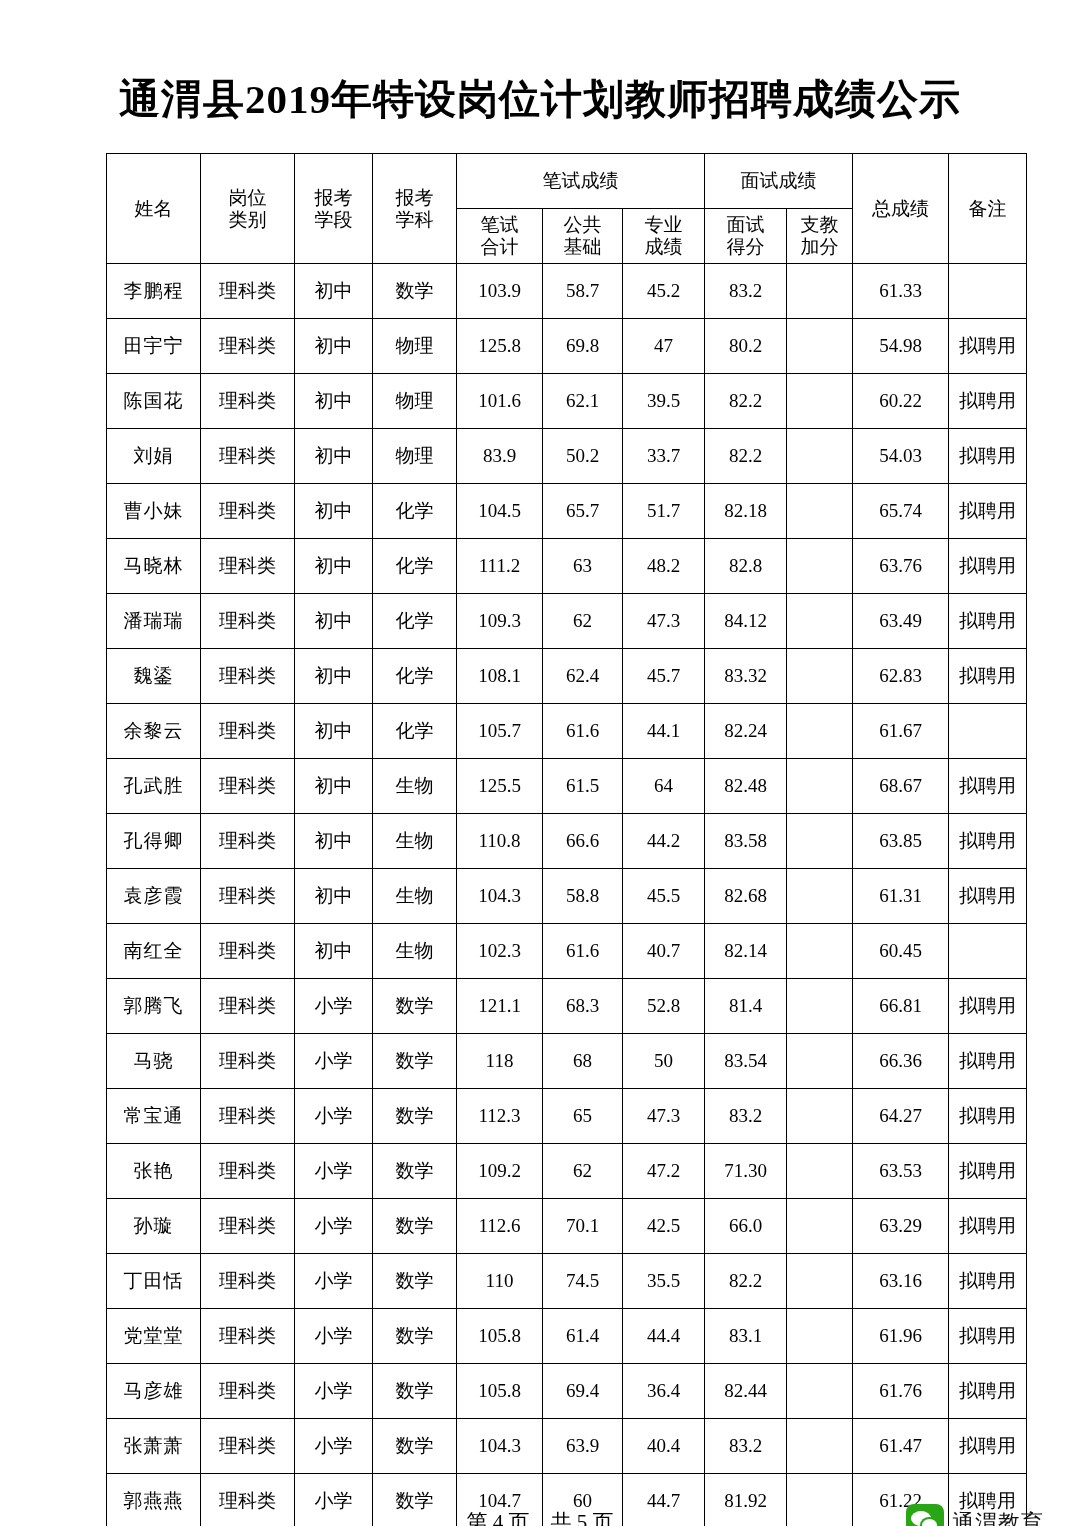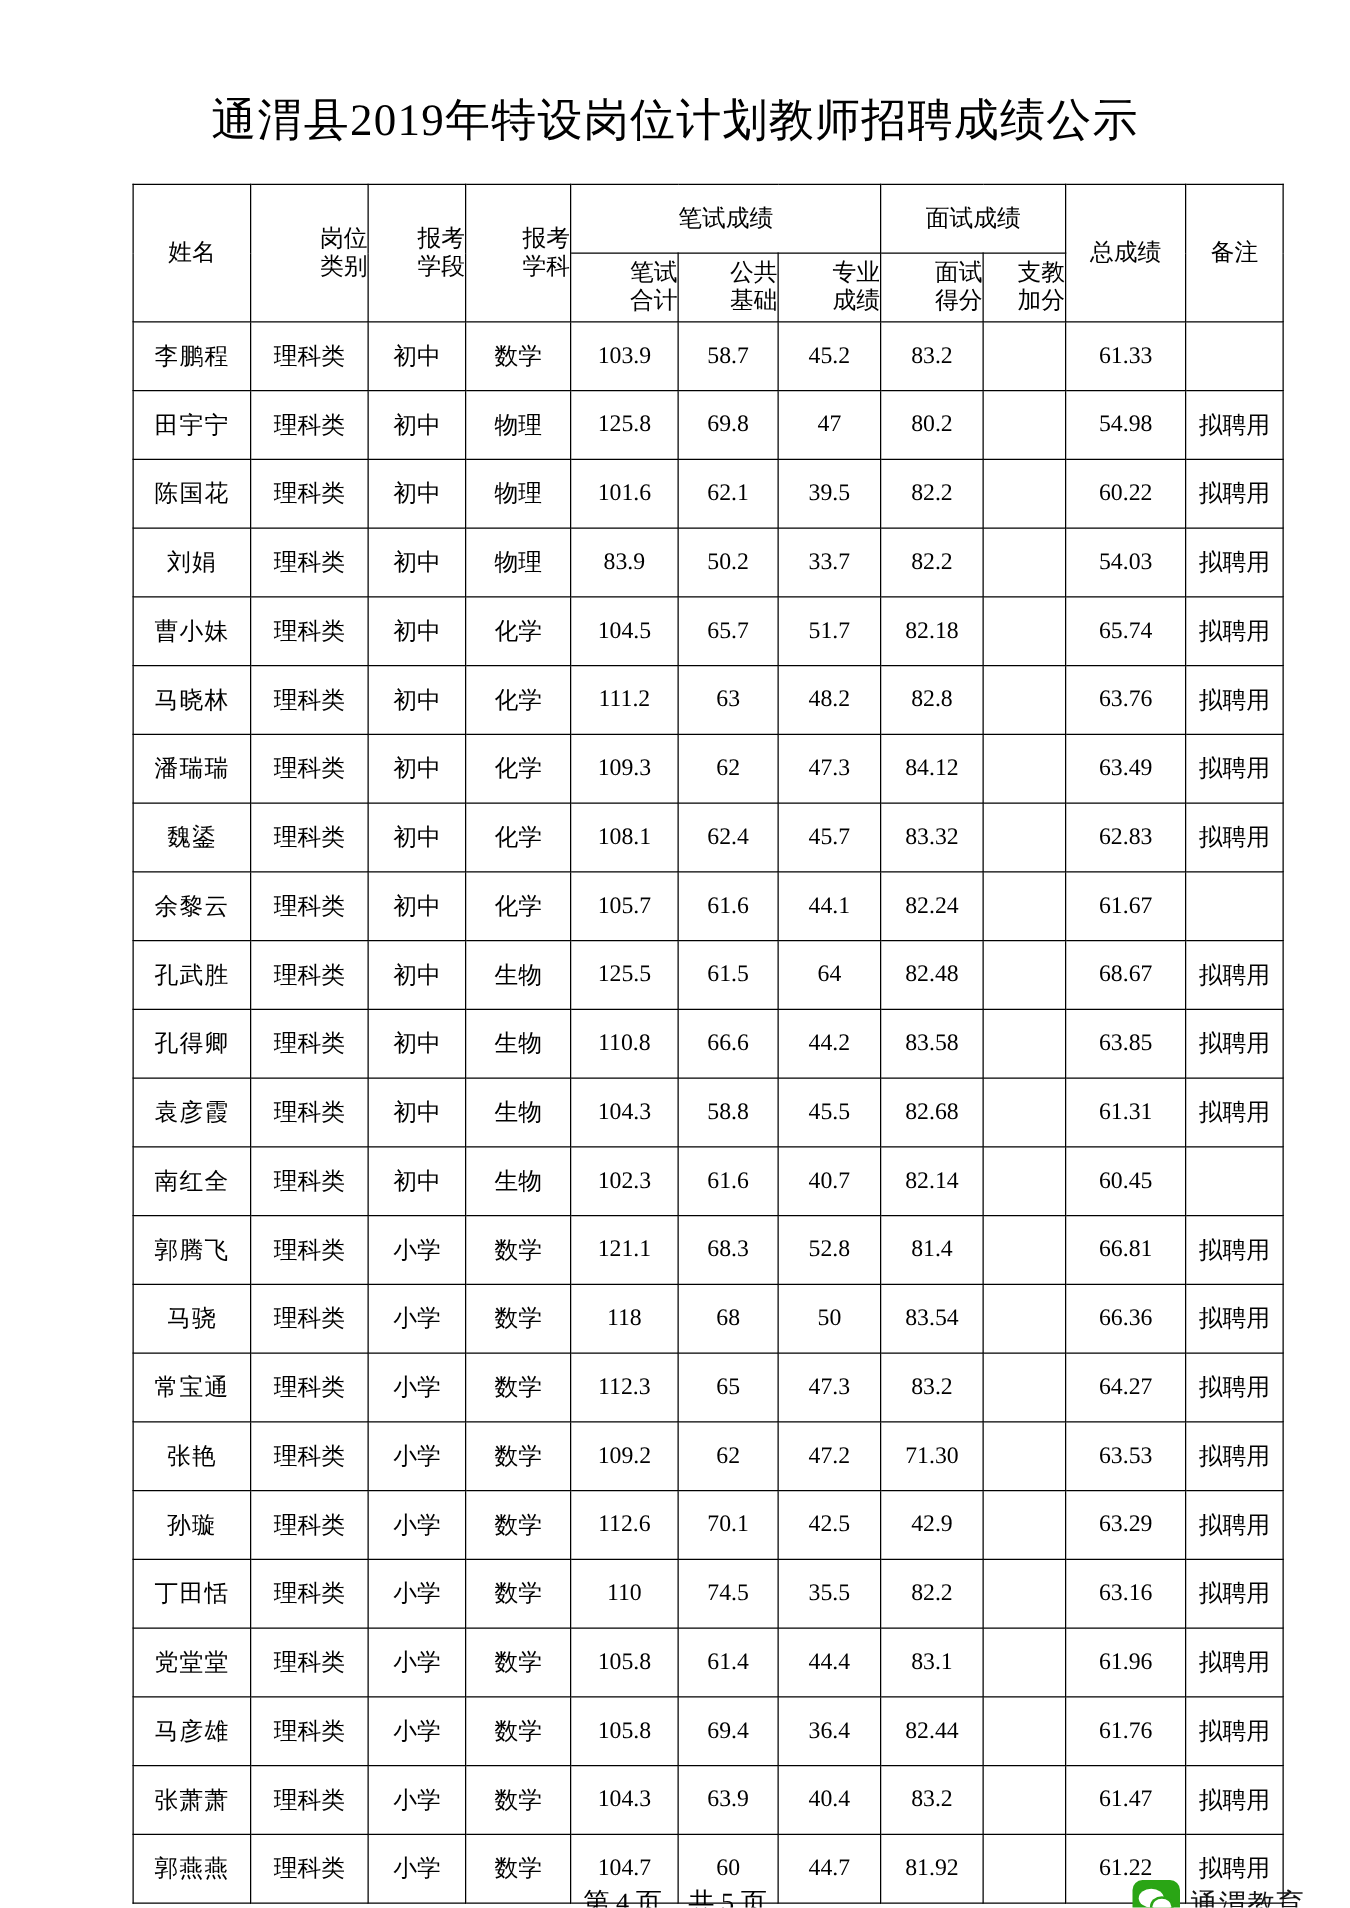--- a/index.html
+++ b/index.html
@@ -16,22 +16,22 @@
     overflow: hidden;
   }
   .page {
     width: 1080px;
     height: 1526px;
     position: relative;
     box-sizing: border-box;
   }
   .doc-title {
     text-align: center;
-    font-size: 36px;
-    font-weight: normal;
+    font-size: 41px;
+    font-weight: bold;
     letter-spacing: 1px;
     margin-top: 72px;
     margin-bottom: 26px;
     font-family: "Liberation Serif", "DejaVu Serif", serif;
   }
   .table-wrap {
     margin: 0 auto;
     width: 868px;
   }
   table.grades {
@@ -69,21 +69,21 @@
   }
   .hdr-cell {
     font-size: 19px;
     font-weight: bold;
     line-height: 1.15;
     height: 70px;
   }
   .hdr-tall {
     height: 106px;
   }
-  .two-line span { display: block; text-align: right; }
+  .two-line span { display: block; }
 
   td.name-cell {
     font-size: 20px;
     letter-spacing: 1px;
   }
   td.bold-num {
     font-weight: bold;
     font-size: 20px;
   }
   td.plain-num {
@@ -446,21 +446,21 @@
             <td class="note-cell">拟聘用</td>
           </tr>
           <tr>
             <td class="name-cell">孙璇</td>
             <td class="plain-num">理科类</td>
             <td class="plain-num">小学</td>
             <td class="plain-num">数学</td>
             <td class="bold-num">112.6</td>
             <td class="plain-num">70.1</td>
             <td class="plain-num">42.5</td>
-            <td class="plain-num">42.9</td>
+            <td class="plain-num">66.0</td>
             <td class="plain-num"></td>
             <td class="total-num">63.29</td>
             <td class="note-cell">拟聘用</td>
           </tr>
           <tr>
             <td class="name-cell">丁田恬</td>
             <td class="plain-num">理科类</td>
             <td class="plain-num">小学</td>
             <td class="plain-num">数学</td>
             <td class="bold-num">110</td>

